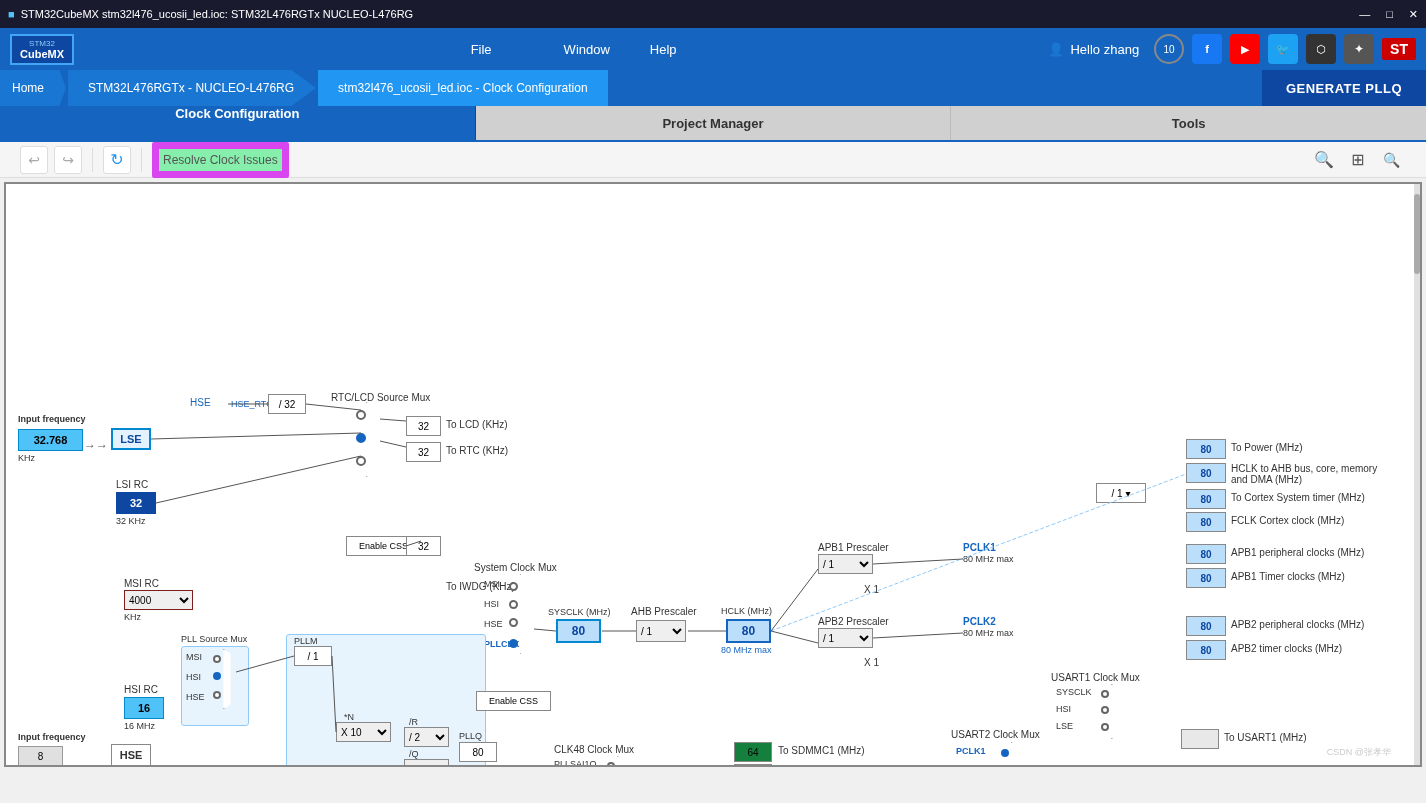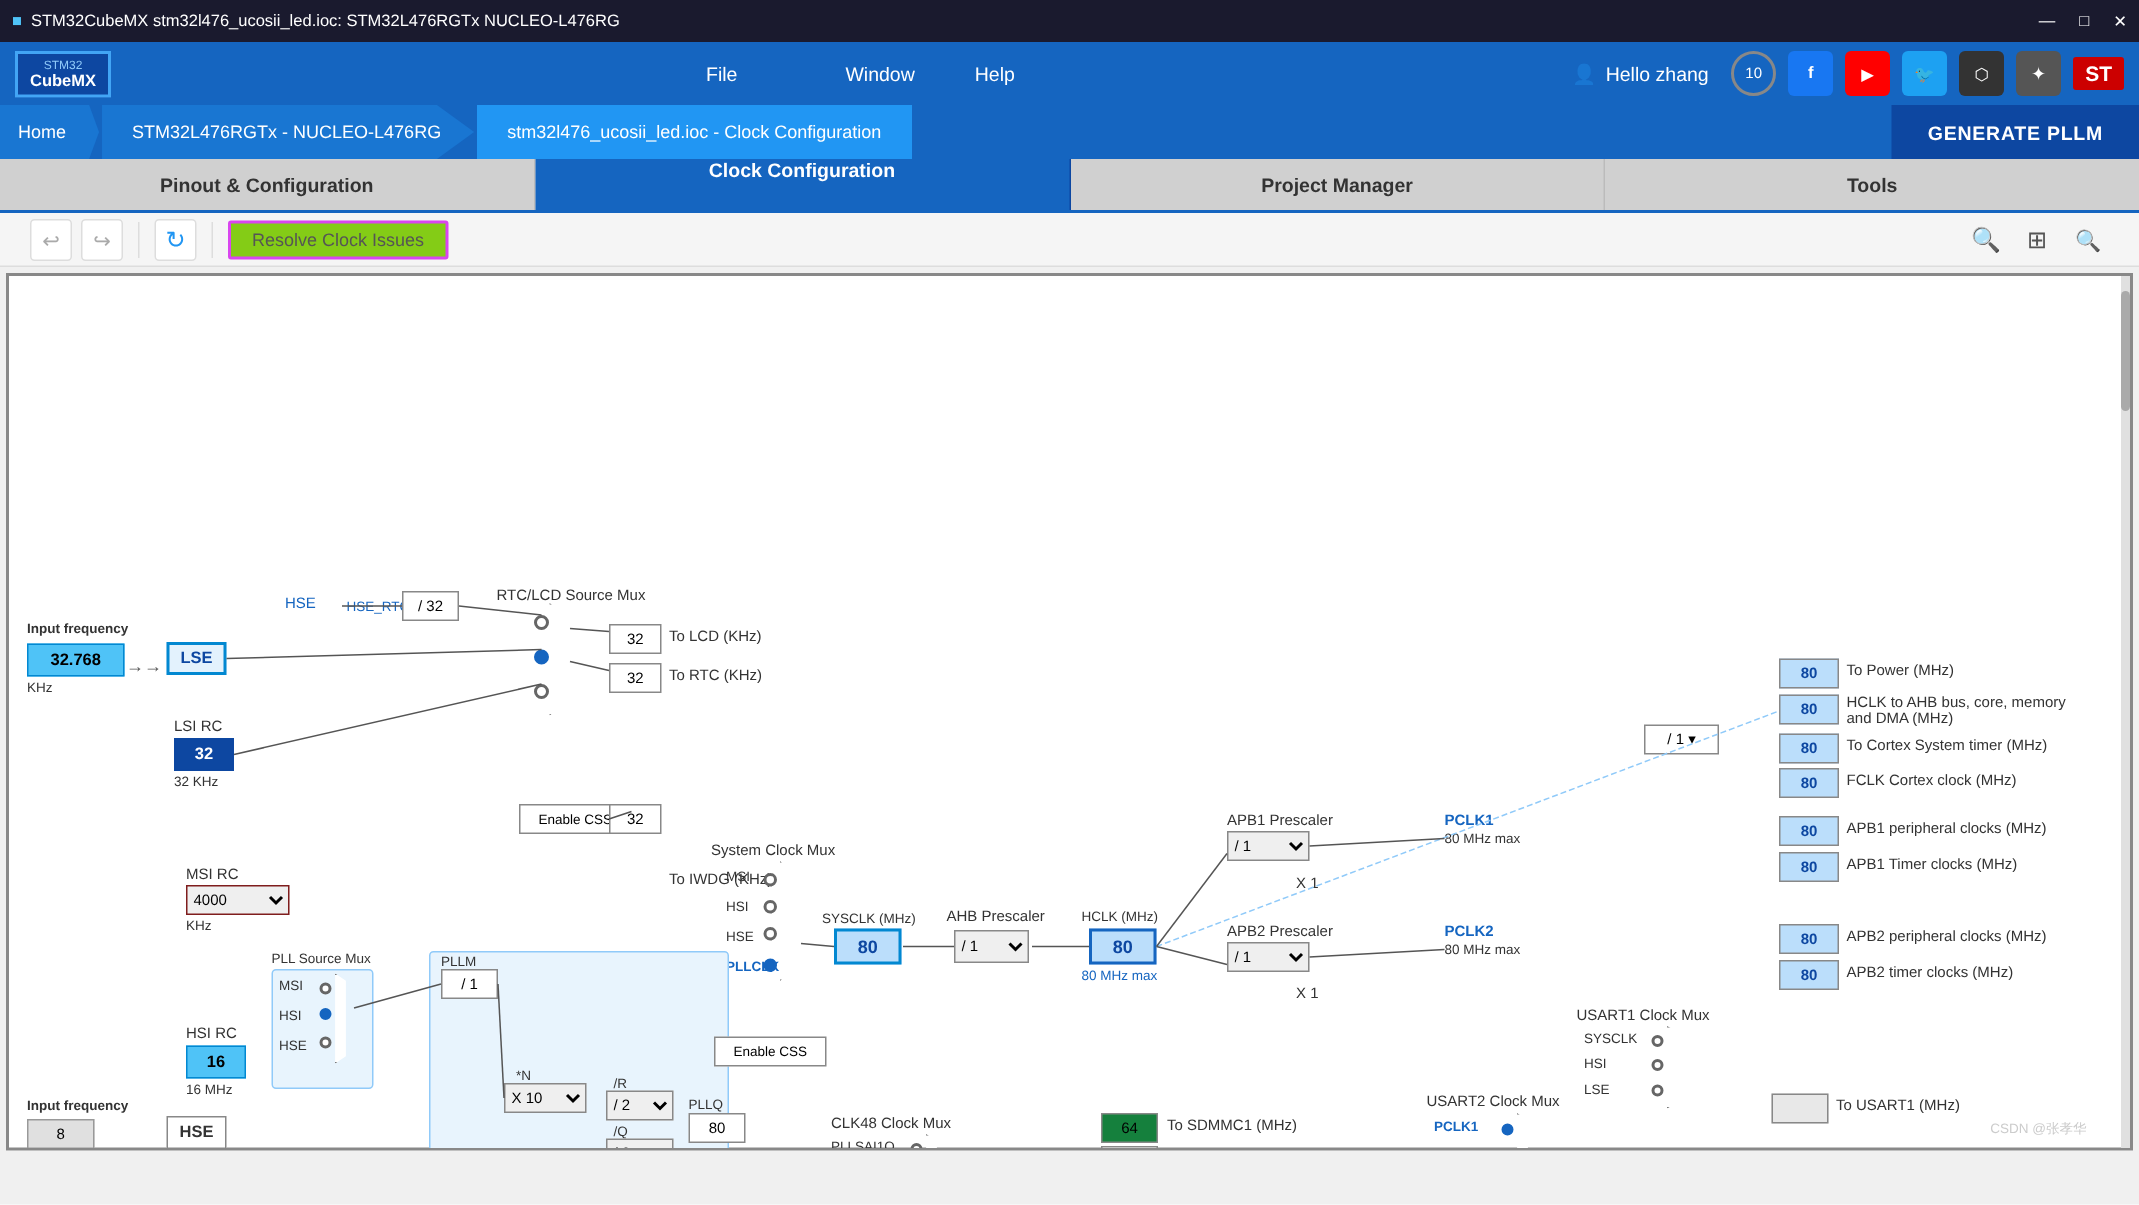--- a/index.html
+++ b/index.html
@@ -125,45 +125,42 @@
   <div style="background:#1976d2;color:white;padding:0 16px 0 12px;height:36px;display:flex;align-items:center;font-size:12px;cursor:pointer;position:relative;clip-path:polygon(0 0, 90% 0, 100% 50%, 90% 100%, 0 100%);margin-right:2px;padding-right:22px;">
     <span>Home</span>
   </div>
   <div style="background:#1976d2;color:white;padding:0 16px 0 20px;height:36px;display:flex;align-items:center;font-size:12px;cursor:pointer;position:relative;clip-path:polygon(0 0, 90% 0, 100% 50%, 90% 100%, 0 100%);margin-right:2px;padding-right:22px;">
     <span>STM32L476RGTx - NUCLEO-L476RG</span>
   </div>
   <div style="background:#2196f3;color:white;padding:0 20px 0 20px;height:36px;display:flex;align-items:center;font-size:12px;cursor:pointer;">
     <span>stm32l476_ucosii_led.ioc - Clock Configuration</span>
   </div>
   <div style="flex:1;"></div>
-  <button style="background:#0d47a1;color:white;border:none;padding:0 24px;height:36px;font-size:13px;font-weight:bold;cursor:pointer;letter-spacing:0.5px;">GENERATE PLLM</button>
+  <button style="background:#0d47a1;color:white;border:none;padding:0 24px;height:36px;font-size:13px;font-weight:bold;cursor:pointer;letter-spacing:0.5px;">GENERATE PLLQ</button>
 </div>
 
 <div id="tab-bar" style="display:flex;height:36px;border-bottom:2px solid #1565c0;">
-  <div style="flex:1;display:flex;align-items:center;justify-content:center;font-size:13px;font-weight:bold;cursor:pointer;color:#333;background:#d0d0d0;border-right:1px solid #bbb;">
-    <span>Pinout &amp; Configuration</span>
-  </div>
   <div style="flex:1;display:flex;align-items:flex-start;justify-content:center;font-size:13px;font-weight:bold;cursor:pointer;color:white;background:#1565c0;border-right:1px solid #0d47a1;">
     <span>Clock Configuration</span>
   </div>
   <div style="flex:1;display:flex;align-items:center;justify-content:center;font-size:13px;font-weight:bold;cursor:pointer;color:#333;background:#d0d0d0;border-right:1px solid #bbb;">
     <span>Project Manager</span>
   </div>
   <div style="flex:1;display:flex;align-items:center;justify-content:center;font-size:13px;font-weight:bold;cursor:pointer;color:#333;background:#d0d0d0;">
     <span>Tools</span>
   </div>
 </div>
 
 <div id="toolbar" style="background:#f5f5f5;height:36px;display:flex;align-items:center;padding:0 20px;gap:6px;border-bottom:1px solid #ddd;">
   <button style="width:28px;height:28px;border:1px solid #ddd;background:white;cursor:pointer;font-size:14px;color:#aaa;border-radius:3px;" title="Undo">↩</button>
   <button style="width:28px;height:28px;border:1px solid #ddd;background:white;cursor:pointer;font-size:14px;color:#aaa;border-radius:3px;" title="Redo">↪</button>
   <div style="width:1px;height:24px;background:#ddd;margin:0 4px;"></div>
   <button style="width:28px;height:28px;border:1px solid #ddd;background:white;cursor:pointer;font-size:16px;color:#2196f3;border-radius:3px;" title="Refresh">↻</button>
   <div style="width:1px;height:24px;background:#ddd;margin:0 4px;"></div>
-  <button style="border:2px solid #d946ef;padding:4px 14px;background:#84cc16;cursor:pointer;font-size:12px;color:#555;border-radius:2px;">Resolve Clock Issues</button>
+  <button style="border:7px solid #d946ef;padding:4px 4px;background:#86efac;cursor:pointer;font-size:12px;color:#555;border-radius:2px;">Resolve Clock Issues</button>
   <div style="flex:1;"></div>
   <button style="width:28px;height:28px;border:none;background:none;cursor:pointer;font-size:16px;color:#555;">🔍</button>
   <button style="width:28px;height:28px;border:none;background:none;cursor:pointer;font-size:16px;color:#555;">⊞</button>
   <button style="width:28px;height:28px;border:none;background:none;cursor:pointer;font-size:14px;color:#555;">🔍</button>
 </div>
 
 <div id="clock-area" style="background:white;border:2px solid #888;margin:4px;position:relative;overflow:hidden;height:585px;">
   <div class="clock-container" style="position:relative;width:100%;height:100%;overflow:auto;">
     <div class="clock-inner" style="position:relative;width:1390px;height:580px;">
 

